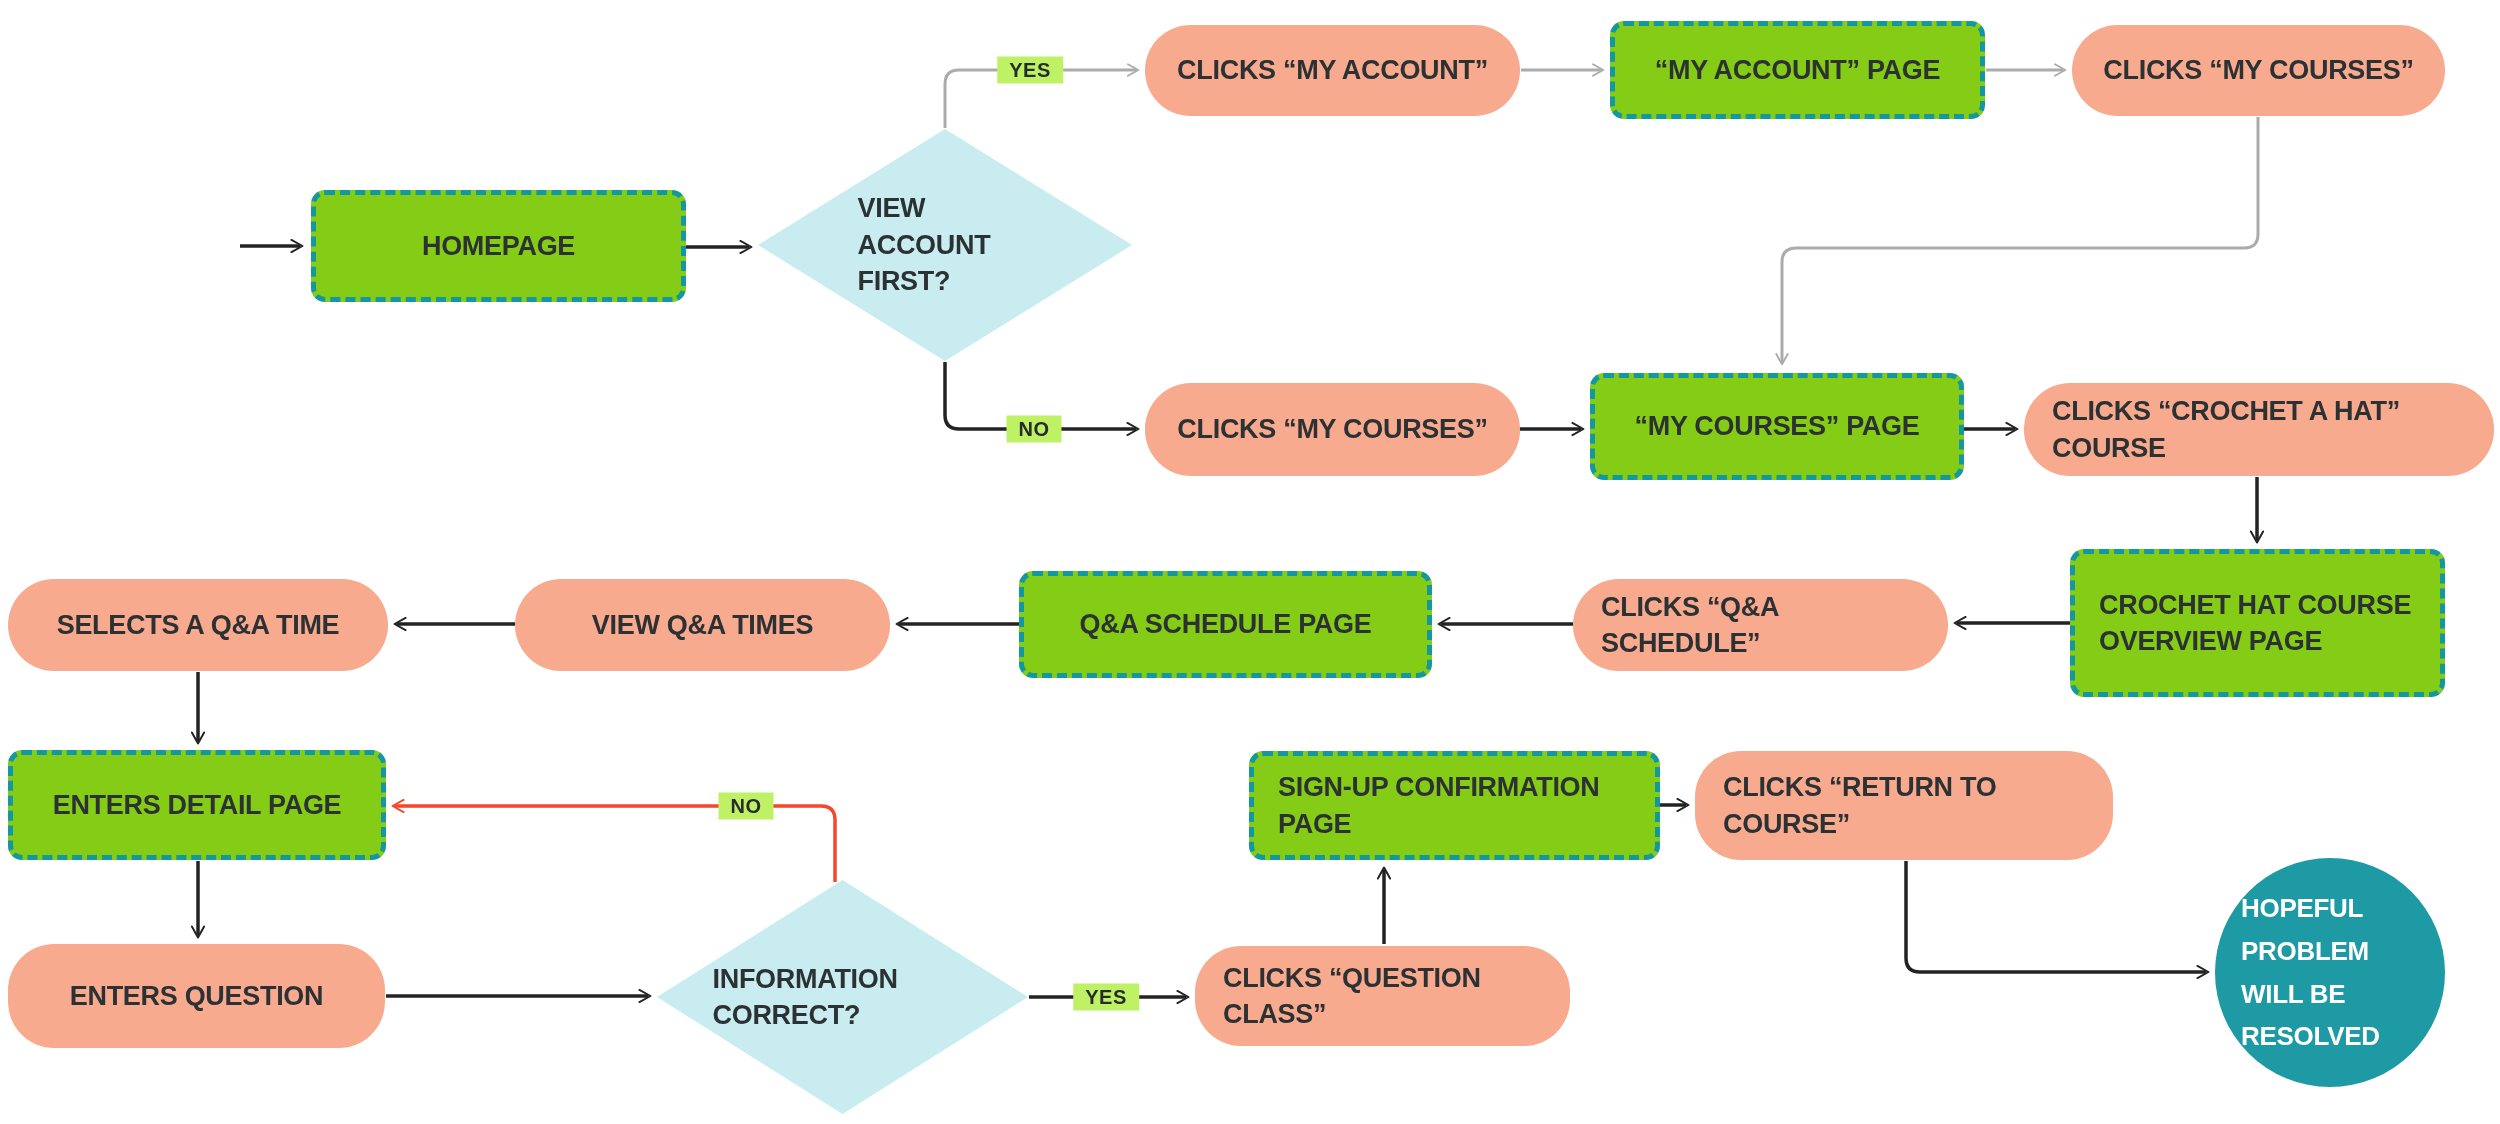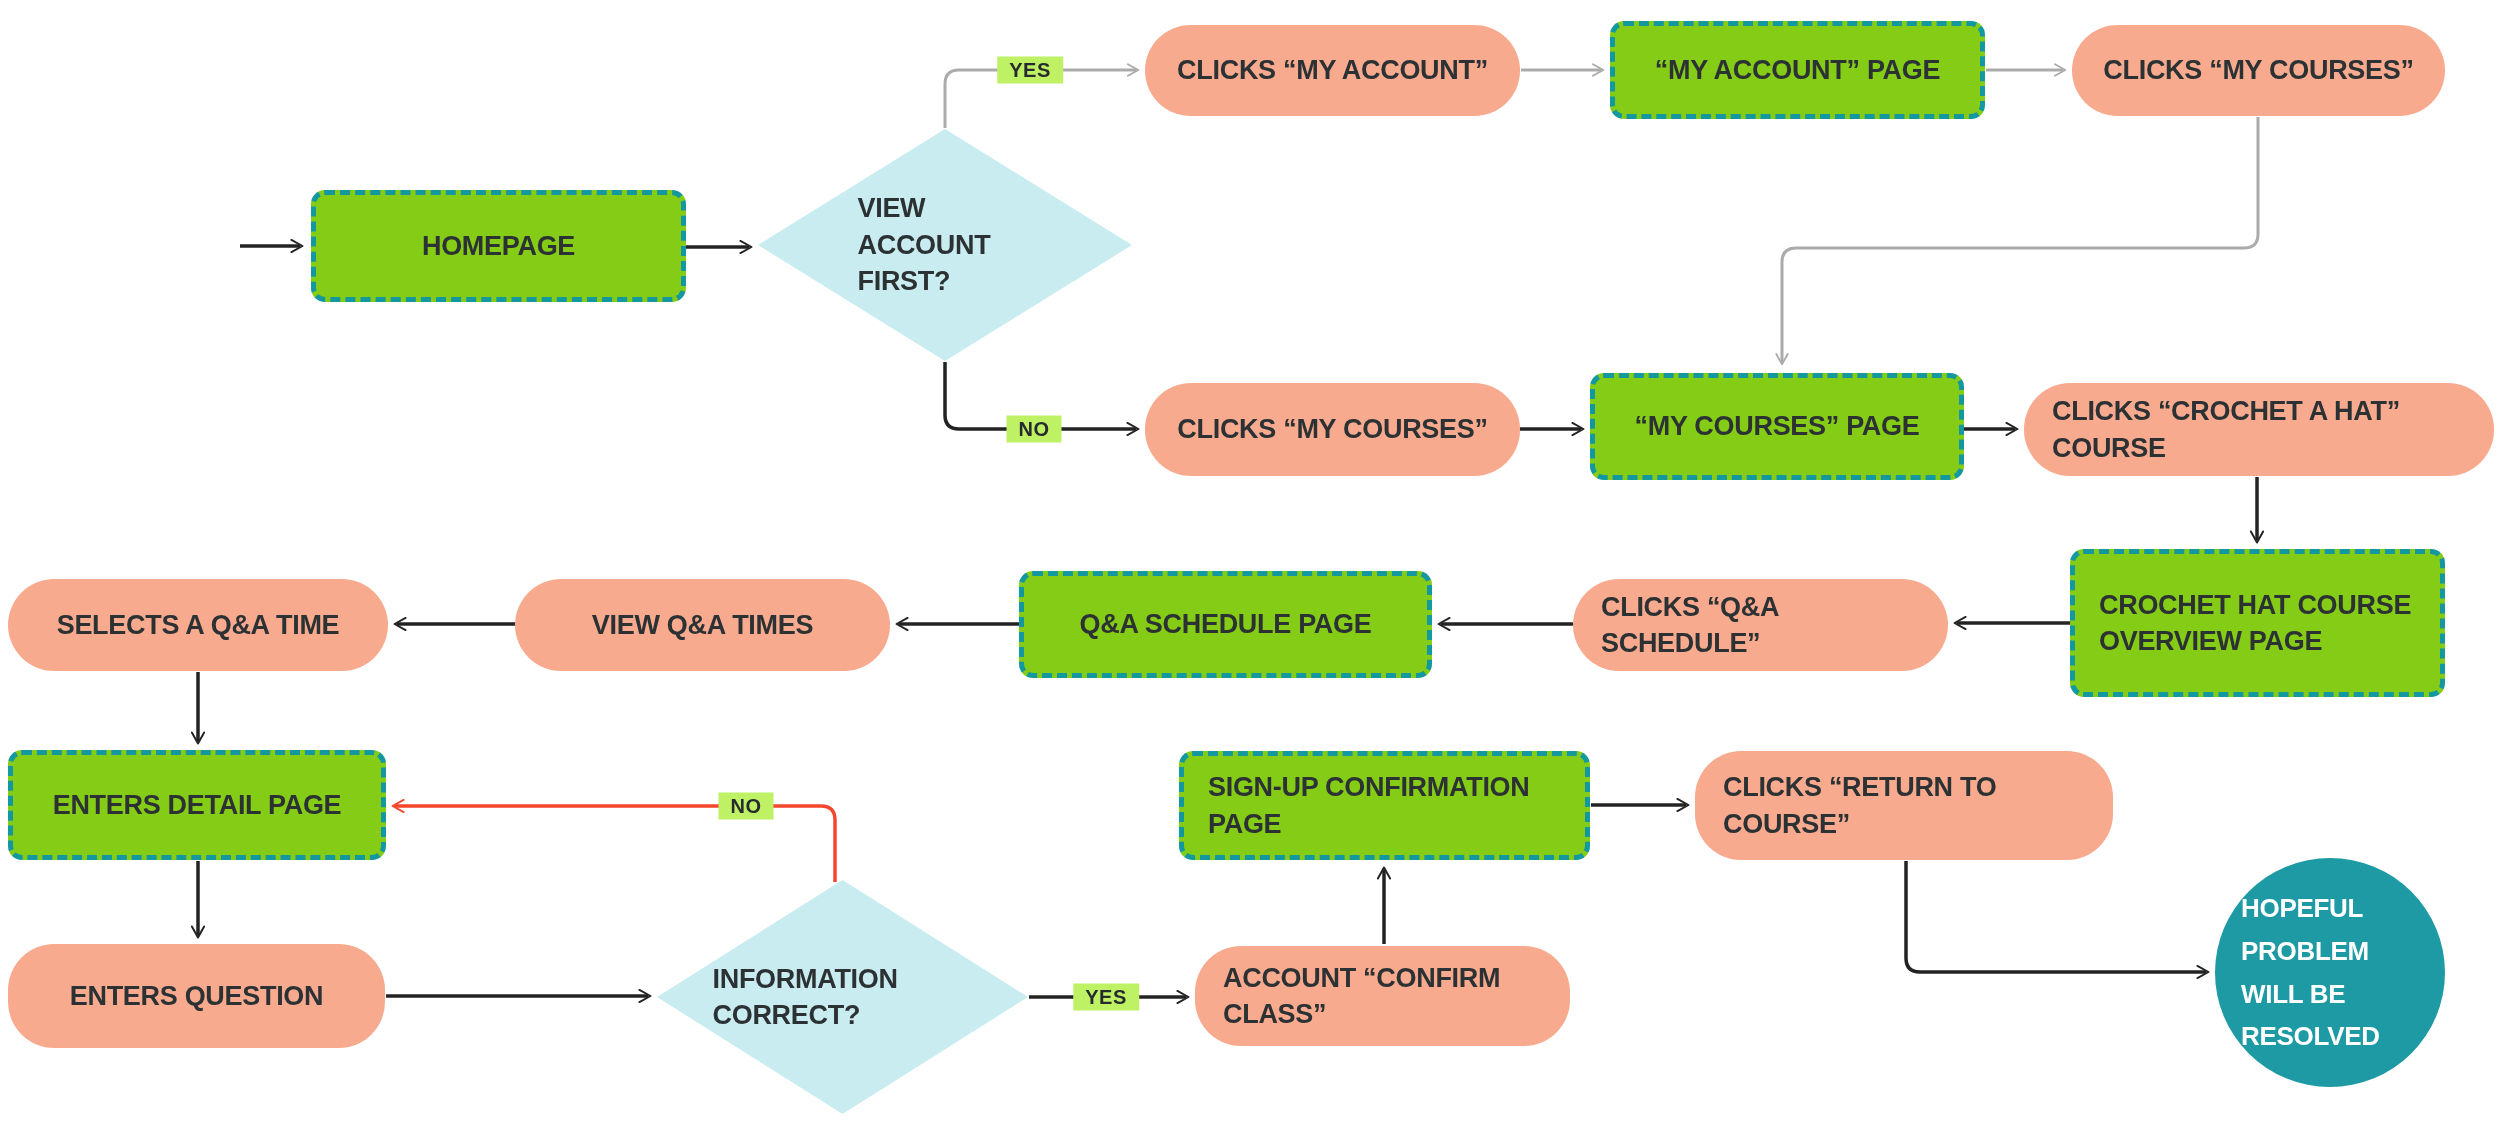--- a/index.html
+++ b/index.html
@@ -71,21 +71,21 @@
   #node-crochet-hat-course-overview-page{left:2070px;top:549px;width:375px;height:148px;}
   #node-clicks-qa-schedule{left:1573px;top:579px;width:375px;height:92px;}
   #node-qa-schedule-page{left:1019px;top:571px;width:413px;height:107px;}
   #node-view-qa-times{left:515px;top:579px;width:375px;height:92px;}
   #node-selects-a-qa-time{left:8px;top:579px;width:380px;height:92px;}
   #node-class-detail-page{left:8px;top:750px;width:378px;height:110px;}
   #node-enters-question{left:8px;top:944px;width:377px;height:104px;}
   #node-information-correct{left:657px;top:880px;width:371px;height:234px;}
   #node-information-correct span{max-width:260px;}
   #node-clicks-confirm-class{left:1195px;top:946px;width:375px;height:100px;}
-  #node-signup-confirmation-page{left:1179px;top:751px;width:411px;height:109px;}
+  #node-signup-confirmation-page{left:1249px;top:751px;width:411px;height:109px;}
   #node-clicks-return-to-course{left:1695px;top:751px;width:418px;height:109px;}
   #node-end{left:2215px;top:858px;width:230px;height:229px;}
 
   #label-yes-account{left:1030px;top:70px;}
   #label-no-account{left:1034px;top:429px;}
   #label-no-information{left:746px;top:806px;}
   #label-yes-information{left:1106px;top:997px;}
 </style>
 </head>
 <body>
@@ -179,21 +179,21 @@
   <div class="node page" id="node-class-detail-page">
       <span>ENTERS DETAIL PAGE</span>
     </div>
   <div class="node action" id="node-enters-question">
       <span>ENTERS QUESTION</span>
     </div>
   <div class="node decision" id="node-information-correct">
       <span>INFORMATION CORRECT?</span>
     </div>
   <div class="node action" id="node-clicks-confirm-class">
-      <span>ACCOUNT “CONFIRM CLASS”</span>
+      <span>CLICKS “QUESTION CLASS”</span>
     </div>
   <div class="node page" id="node-signup-confirmation-page">
       <span>SIGN-UP CONFIRMATION PAGE</span>
     </div>
   <div class="node action" id="node-clicks-return-to-course">
       <span>CLICKS “RETURN TO COURSE”</span>
     </div>
   <div class="node startend" id="node-end">
       <span>HOPEFUL PROBLEM WILL BE RESOLVED</span>
     </div>

